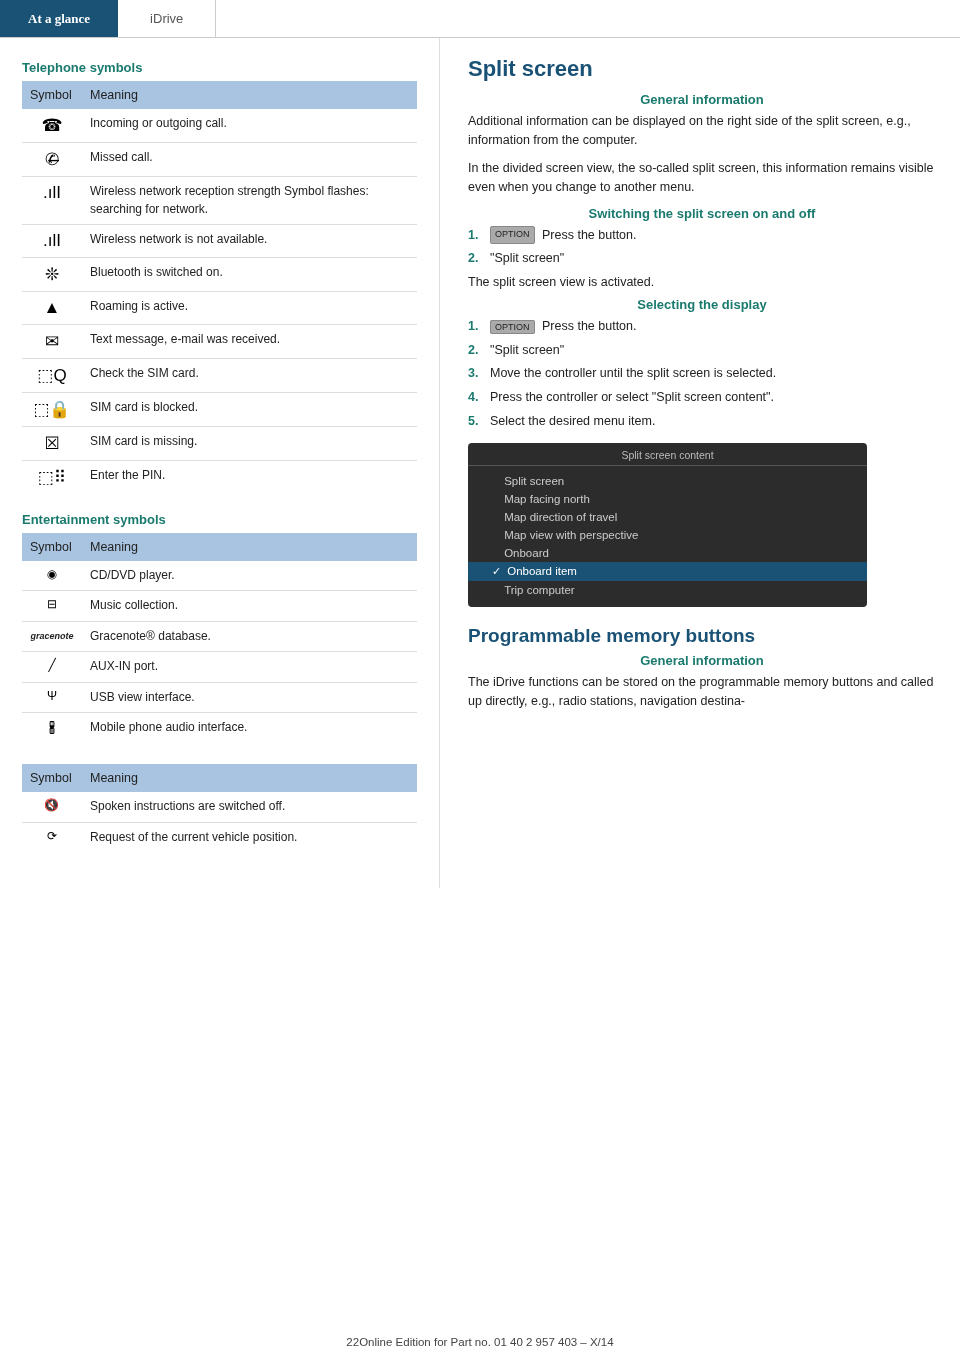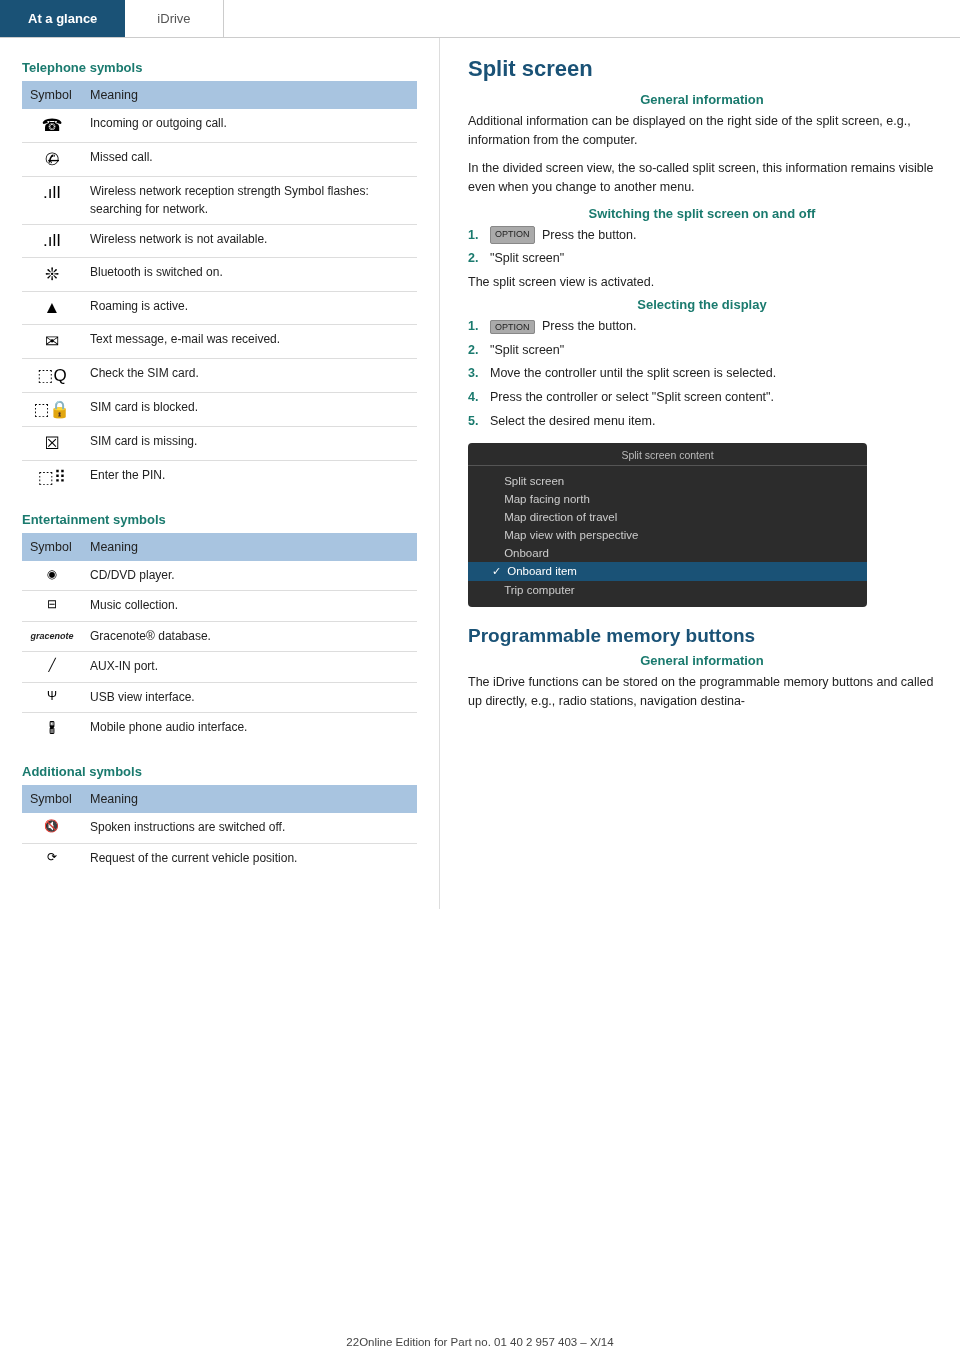--- a/index.html
+++ b/index.html
@@ -21,20 +21,21 @@
     }
     .nav-tab-active {
       background: #1a5276;
       color: #fff;
       padding: 0 28px;
       display: flex;
       align-items: center;
       font-size: 13px;
       font-weight: bold;
       cursor: pointer;
+      font-family: Liberation Serif, serif;
     }
     .nav-tab-inactive {
       background: #fff;
       color: #555;
       padding: 0 32px;
       display: flex;
       align-items: center;
       font-size: 13px;
       cursor: pointer;
       border-right: 1px solid #ccc;
@@ -313,21 +314,20 @@
             <td class="symbol-col">Ψ</td>
             <td class="meaning-col">USB view interface.</td>
           </tr>
           <tr>
             <td class="symbol-col">🖁</td>
             <td class="meaning-col">Mobile phone audio interface.</td>
           </tr>
         </tbody>
     </table>
 
-    <div class="table-section-label">Additional symbols</div>
     <table class="symbol-table">
       <thead>
         <tr>
           <th class="symbol-col">Symbol</th>
           <th class="meaning-col">Meaning</th>
         </tr>
       </thead>
       <tbody id="additional-tbody">
       <tr>
             <td class="symbol-col">🔇</td>

